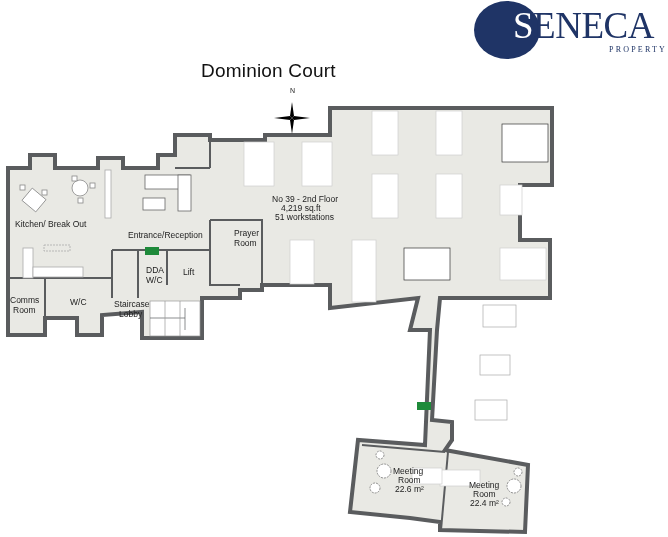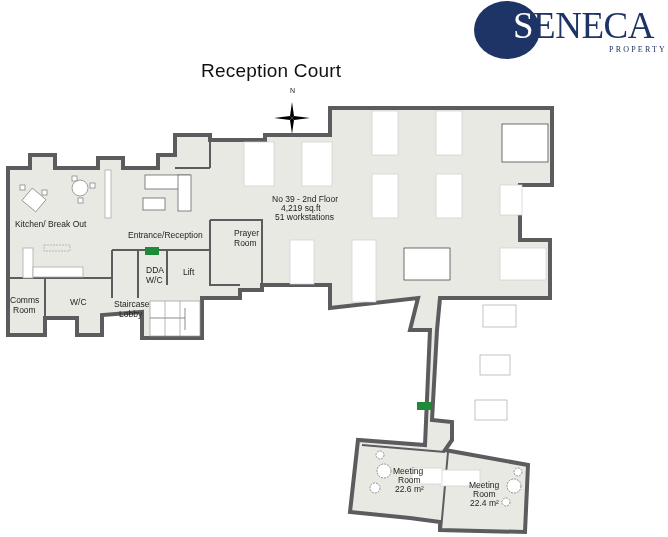--- a/index.html
+++ b/index.html
@@ -10,21 +10,21 @@
   .logo-circle { position:absolute; left:0; top:1px; width:66px; height:58px; border-radius:50%; background:#1f3466; }
   .logo-text { position:absolute; left:39px; top:6px; font-family:"Liberation Serif", serif; font-size:37px; color:#1f3466; letter-spacing:-0.5px; line-height:40px; }
   .logo-text .s { color:#ffffff; }
   .logo-sub { position:absolute; left:135px; top:45px; font-family:"Liberation Serif", serif; font-size:8px; letter-spacing:2.2px; color:#1f3466; }
   svg#plan { position:absolute; left:0; top:0; }
   .lbl { font-family:"Liberation Sans", sans-serif; font-size:8.5px; fill:#222; }
 </style>
 </head>
 <body>
 
-<div id="title" class="abs">Reception Court</div>
+<div id="title" class="abs">Dominion Court</div>
 
 <div id="logo" class="abs">
   <div class="logo-circle"></div>
   <div class="logo-text"><span class="s">S</span><span>ENECA</span></div>
   <div class="logo-sub">PROPERTY</div>
 </div>
 
 <svg id="plan" width="668" height="537" viewBox="0 0 668 537">
 
   <g fill="#e9e9e4" stroke="#5a5c5e" stroke-width="4" stroke-linejoin="miter">

